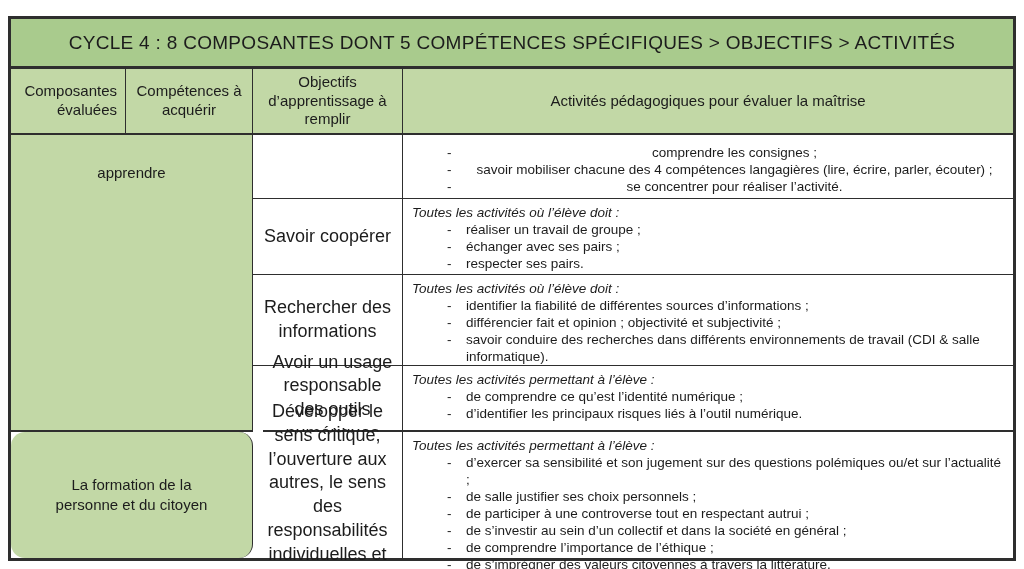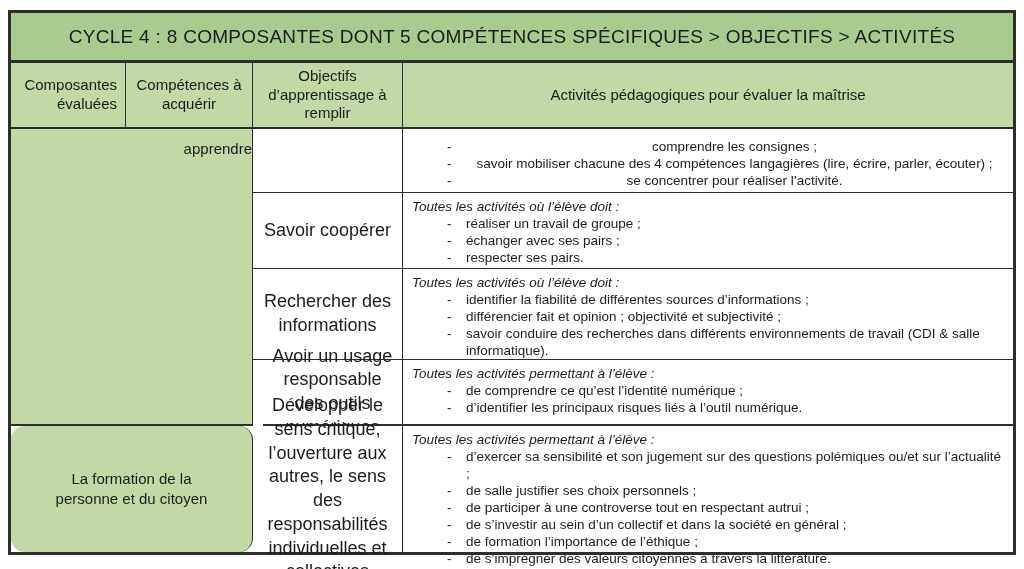--- a/index.html
+++ b/index.html
@@ -6,21 +6,21 @@
     --green-dark:#a9cb8d;
     --green-light:#c2d8a6;
     --border:#2e2e2e;
     --text:#1c1c1c;
   }
   *{margin:0;box-sizing:border-box;}
   html,body{width:1024px;height:569px;background:#ffffff;overflow:hidden;}
   body{font-family:"Liberation Sans","DejaVu Sans",sans-serif;color:var(--text);}
 
   .tbl{
-    position:absolute;left:8px;top:10px;width:1008px;height:545px;
+    position:absolute;left:8px;top:16px;width:1008px;height:545px;
     display:grid;
     grid-template-columns:115px 127px 150px 1fr;
     grid-template-rows:50px 66px 64px 76px 91px 66px 1fr;
     border:3px solid var(--border);
     background:#ffffff;
   }
   .cell{min-width:0;min-height:0;}
 
   
   .title{
@@ -43,22 +43,22 @@
   
   .comp{
     grid-column:1/3;
     background:var(--green-light);
     border-right:1.5px solid var(--border);
     font-size:15px;text-align:center;
   }
   .comp-1{
     grid-row:3/7;
     border-bottom:2px solid var(--border);
-    display:flex;justify-content:flex-end;align-items:flex-start;
-    padding-top:11px;
+    display:flex;justify-content:center;align-items:flex-start;
+    padding-top:29px;
   }
   .comp-2{
     grid-row:7;
     display:flex;justify-content:center;align-items:center;
     padding:4px 40px;line-height:1.35;border-radius:14px;
   }
 
   
   .obj{
     grid-column:3;
@@ -136,17 +136,17 @@
     <span>La formation de la personne et du citoyen</span>
   </div>
 
   <div class="cell obj last" style="grid-row:7;">Développer le sens critique, l’ouverture aux autres, le sens des responsabilités individuelles et collectives</div>
   <div class="cell act last" style="grid-row:7;">
     <div class="intro">Toutes les activités permettant à l’élève :</div>
     <div class="li">d’exercer sa sensibilité et son jugement sur des questions polémiques ou/et sur l’actualité ;</div>
     <div class="li">de salle justifier ses choix personnels ;</div>
     <div class="li">de participer à une controverse tout en respectant autrui ;</div>
     <div class="li">de s’investir au sein d’un collectif et dans la société en général ;</div>
-    <div class="li">de formation l’importance de l’éthique ;</div>
+    <div class="li">de comprendre l’importance de l’éthique ;</div>
     <div class="li">de s’imprégner des valeurs citoyennes à travers la littérature.</div>
   </div>
 
 </div>
 
 </body></html>

